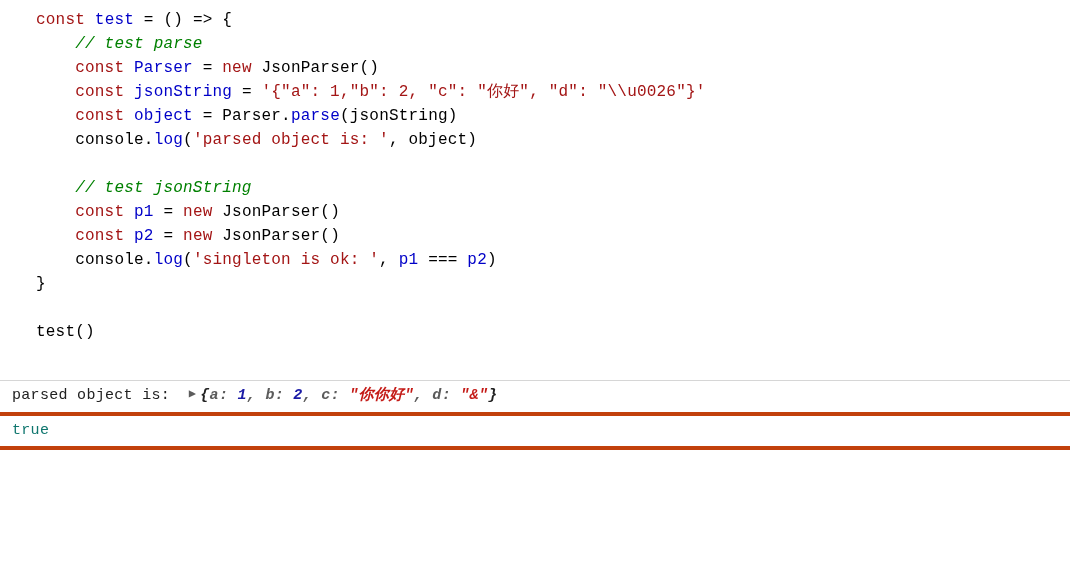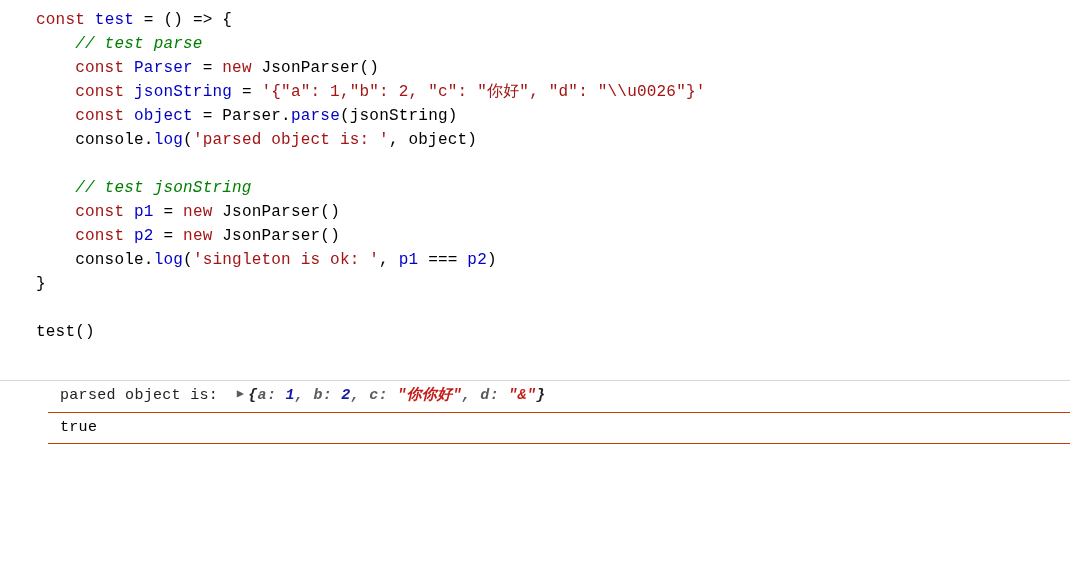--- a/index.html
+++ b/index.html
@@ -26,41 +26,40 @@
   .str { color: #a31515; }
   .op { color: #000; }
   .eq { color: #000; }
 
   .console-area {
     border-top: 1px solid #d6d6d6;
   }
   .console-row {
     display: flex;
     padding: 4px 12px;
-    border-bottom: 1px solid #c2410c;
+    border-bottom: 4px solid #c2410c;
     font-size: 15px;
     letter-spacing: 0.3px;
-    margin-left: 48px;
   }
   .console-row .msg {
     color: #222;
     white-space: pre;
   }
   .console-row .obj-triangle {
     color: #5c5c5c;
     margin: 0 4px 0 0;
     font-size: 12px;
     display: inline-block;
   }
   .obj-italic { font-style: italic; font-weight: bold; }
   .obj-key { color: #5b5b5b; }
   .obj-val-num { color: #1a1aa6; }
   .obj-val-str { color: #c41a16; }
   .obj-brace { color: #222; }
-  .console-true { color: #000000; }
+  .console-true { color: #0f766e; }
 </style>
 </head>
 <body>
 
 <div class="code-block"><span class="kw">const</span> <span class="fn-def">test</span> <span class="eq">=</span> <span class="punct">()</span> <span class="eq">=&gt;</span> <span class="brace">{</span>
     <span class="comment">// test parse</span>
     <span class="kw">const</span> <span class="fn-def">Parser</span> <span class="eq">=</span> <span class="kw">new</span> <span class="ident">JsonParser</span><span class="punct">()</span>
     <span class="kw">const</span> <span class="fn-def">jsonString</span> <span class="eq">=</span> <span class="str">'{"a": 1,"b": 2, "c": "你好", "d": "\\u0026"}'</span>
     <span class="kw">const</span> <span class="fn-def">object</span> <span class="eq">=</span> <span class="ident">Parser</span>.<span class="fn-def">parse</span>(<span class="ident">jsonString</span>)
     <span class="ident">console</span>.<span class="fn-def">log</span>(<span class="str">'parsed object is: '</span>, <span class="ident">object</span>)

